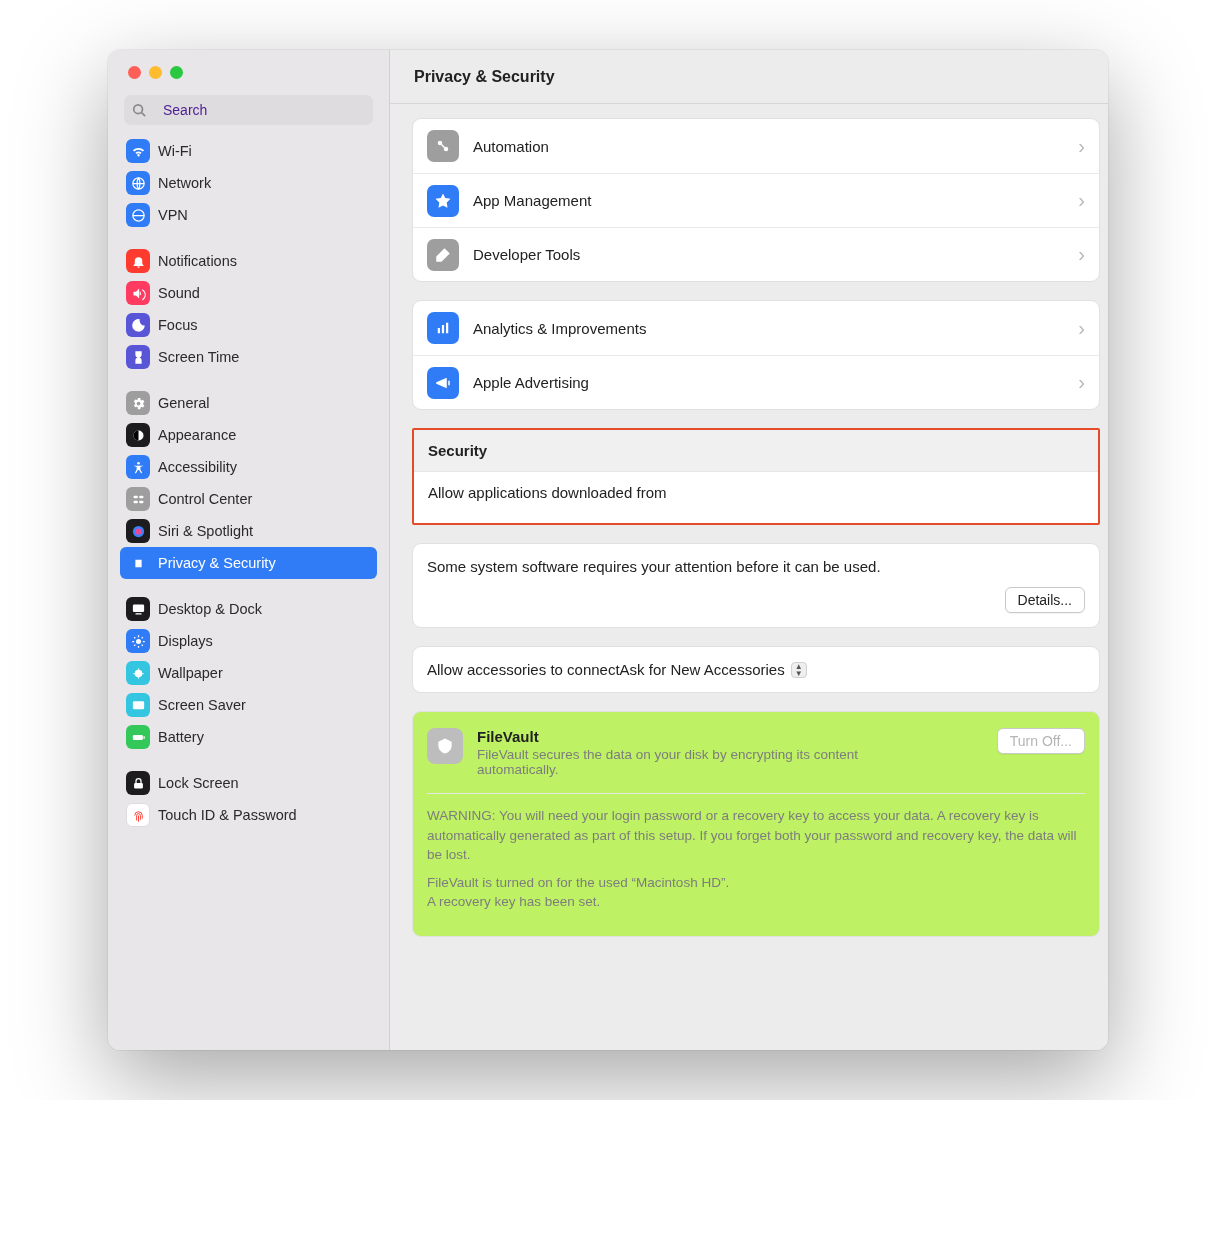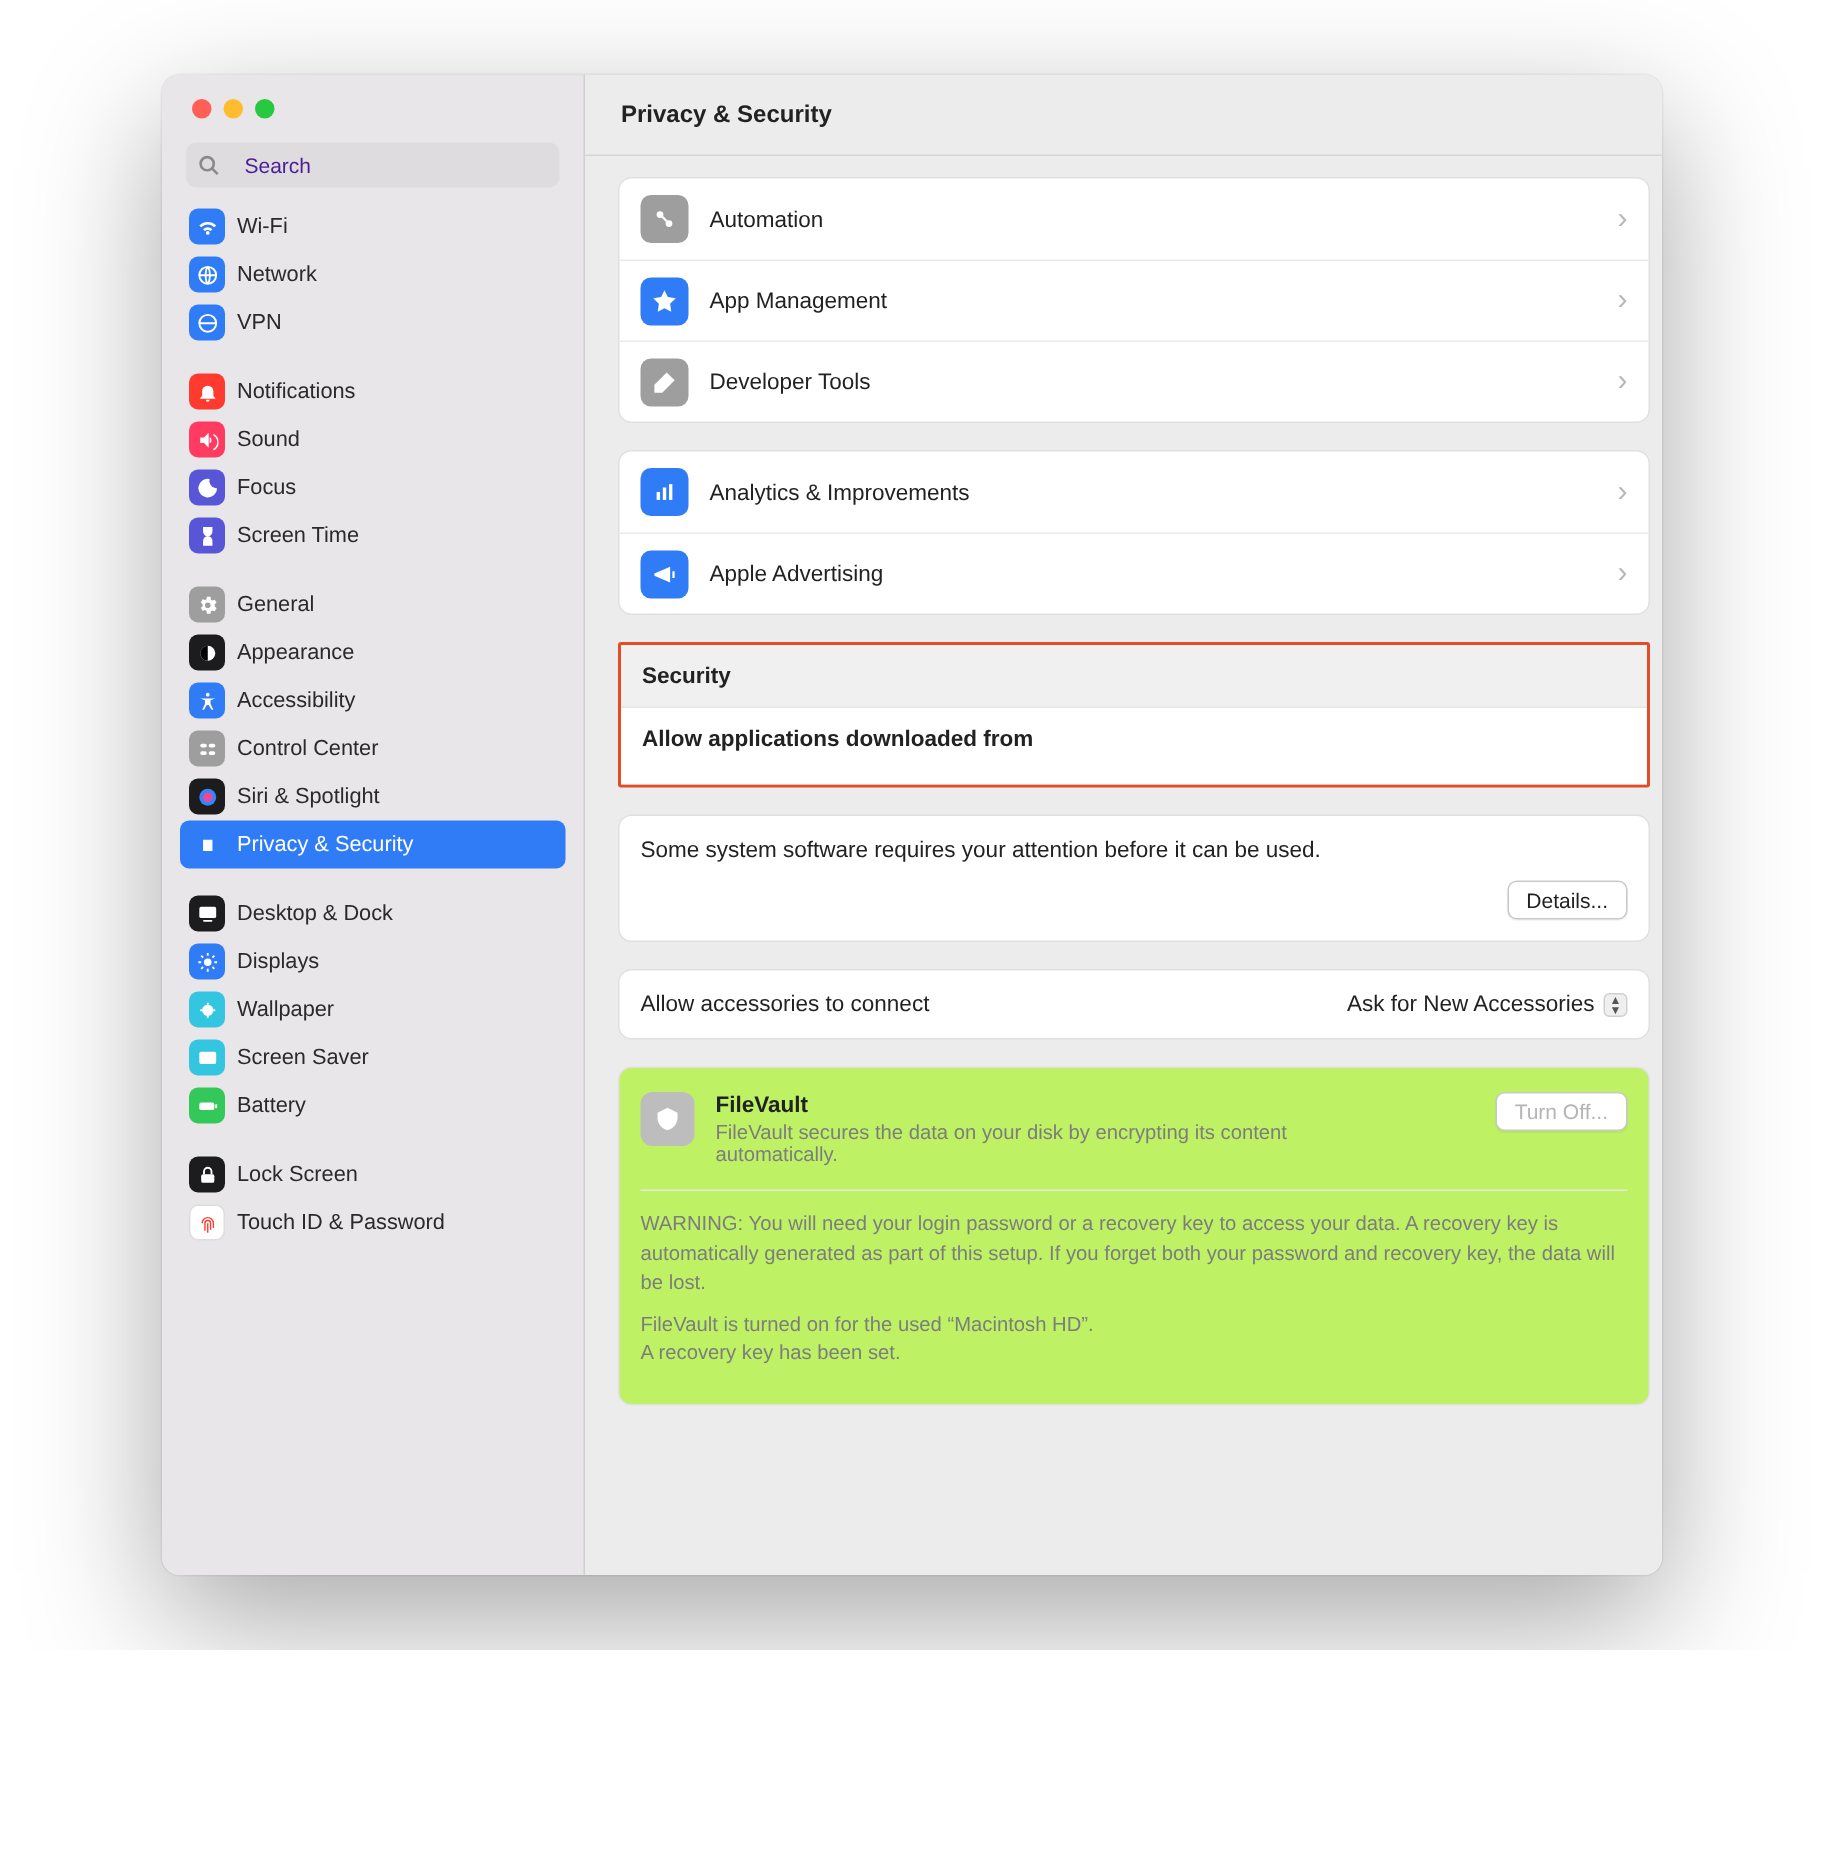--- a/index.html
+++ b/index.html
@@ -112,21 +112,21 @@
   .panel.highlight {
     border: 2px solid #e34b2b;
     border-radius: 2px;
   }
   .sec-head {
     background:#f0f0f0;
     padding: 12px 14px;
     font-size:15px; font-weight:700; color:#222;
     border-bottom:1px solid #e6e6e6;
   }
-  .sec-body { background:#fff; padding: 12px 14px 14px 14px; font-weight: bold; }
+  .sec-body { background:#fff; padding: 12px 14px 14px 14px; }
   .sec-title { font-size:15px; color:#222; margin-bottom:8px; }
   .radio-row { display:flex; align-items:center; gap:8px; padding:3px 6px; color:#b7b7b7; font-size:15px;}
   .radio-dot {
     width:15px; height:15px; border-radius:50%;
     border:1px solid #cfcfcf; background:#fafafa; flex-shrink:0;
     display:flex;align-items:center;justify-content:center;
   }
   .radio-dot.sel::after{
     content:""; width:7px;height:7px;border-radius:50%;background:#b8b8b8;
   }
@@ -139,21 +139,21 @@
   .btn-row { display:flex; justify-content:flex-end; }
   .btn {
     background:#fff; border:1px solid #c9c9c9; border-radius:6px;
     padding:4px 12px; font-size:14px; color:#222;
     box-shadow: 0 1px 1px rgba(0,0,0,0.05);
   }
   .btn.dis { color:#b5b5b5; }
 
   .acc-row {
     background:#fff;border:1px solid #e0e0e0;border-radius:9px;
-    padding: 14px; display:flex;align-items:center;justify-content:space-between;
+    padding: 14px; display:flex;align-items:center;
     margin-bottom:18px;
   }
   .acc-label{font-size:15px;color:#222;}
   .popup{
     display:flex;align-items:center;gap:6px;font-size:15px;color:#222;
   }
   .popup-caret{
     width:16px;height:16px;
     display:flex;flex-direction:column;align-items:center;justify-content:center;
     gap:0; color:#555;font-size:8px;line-height:7px;

